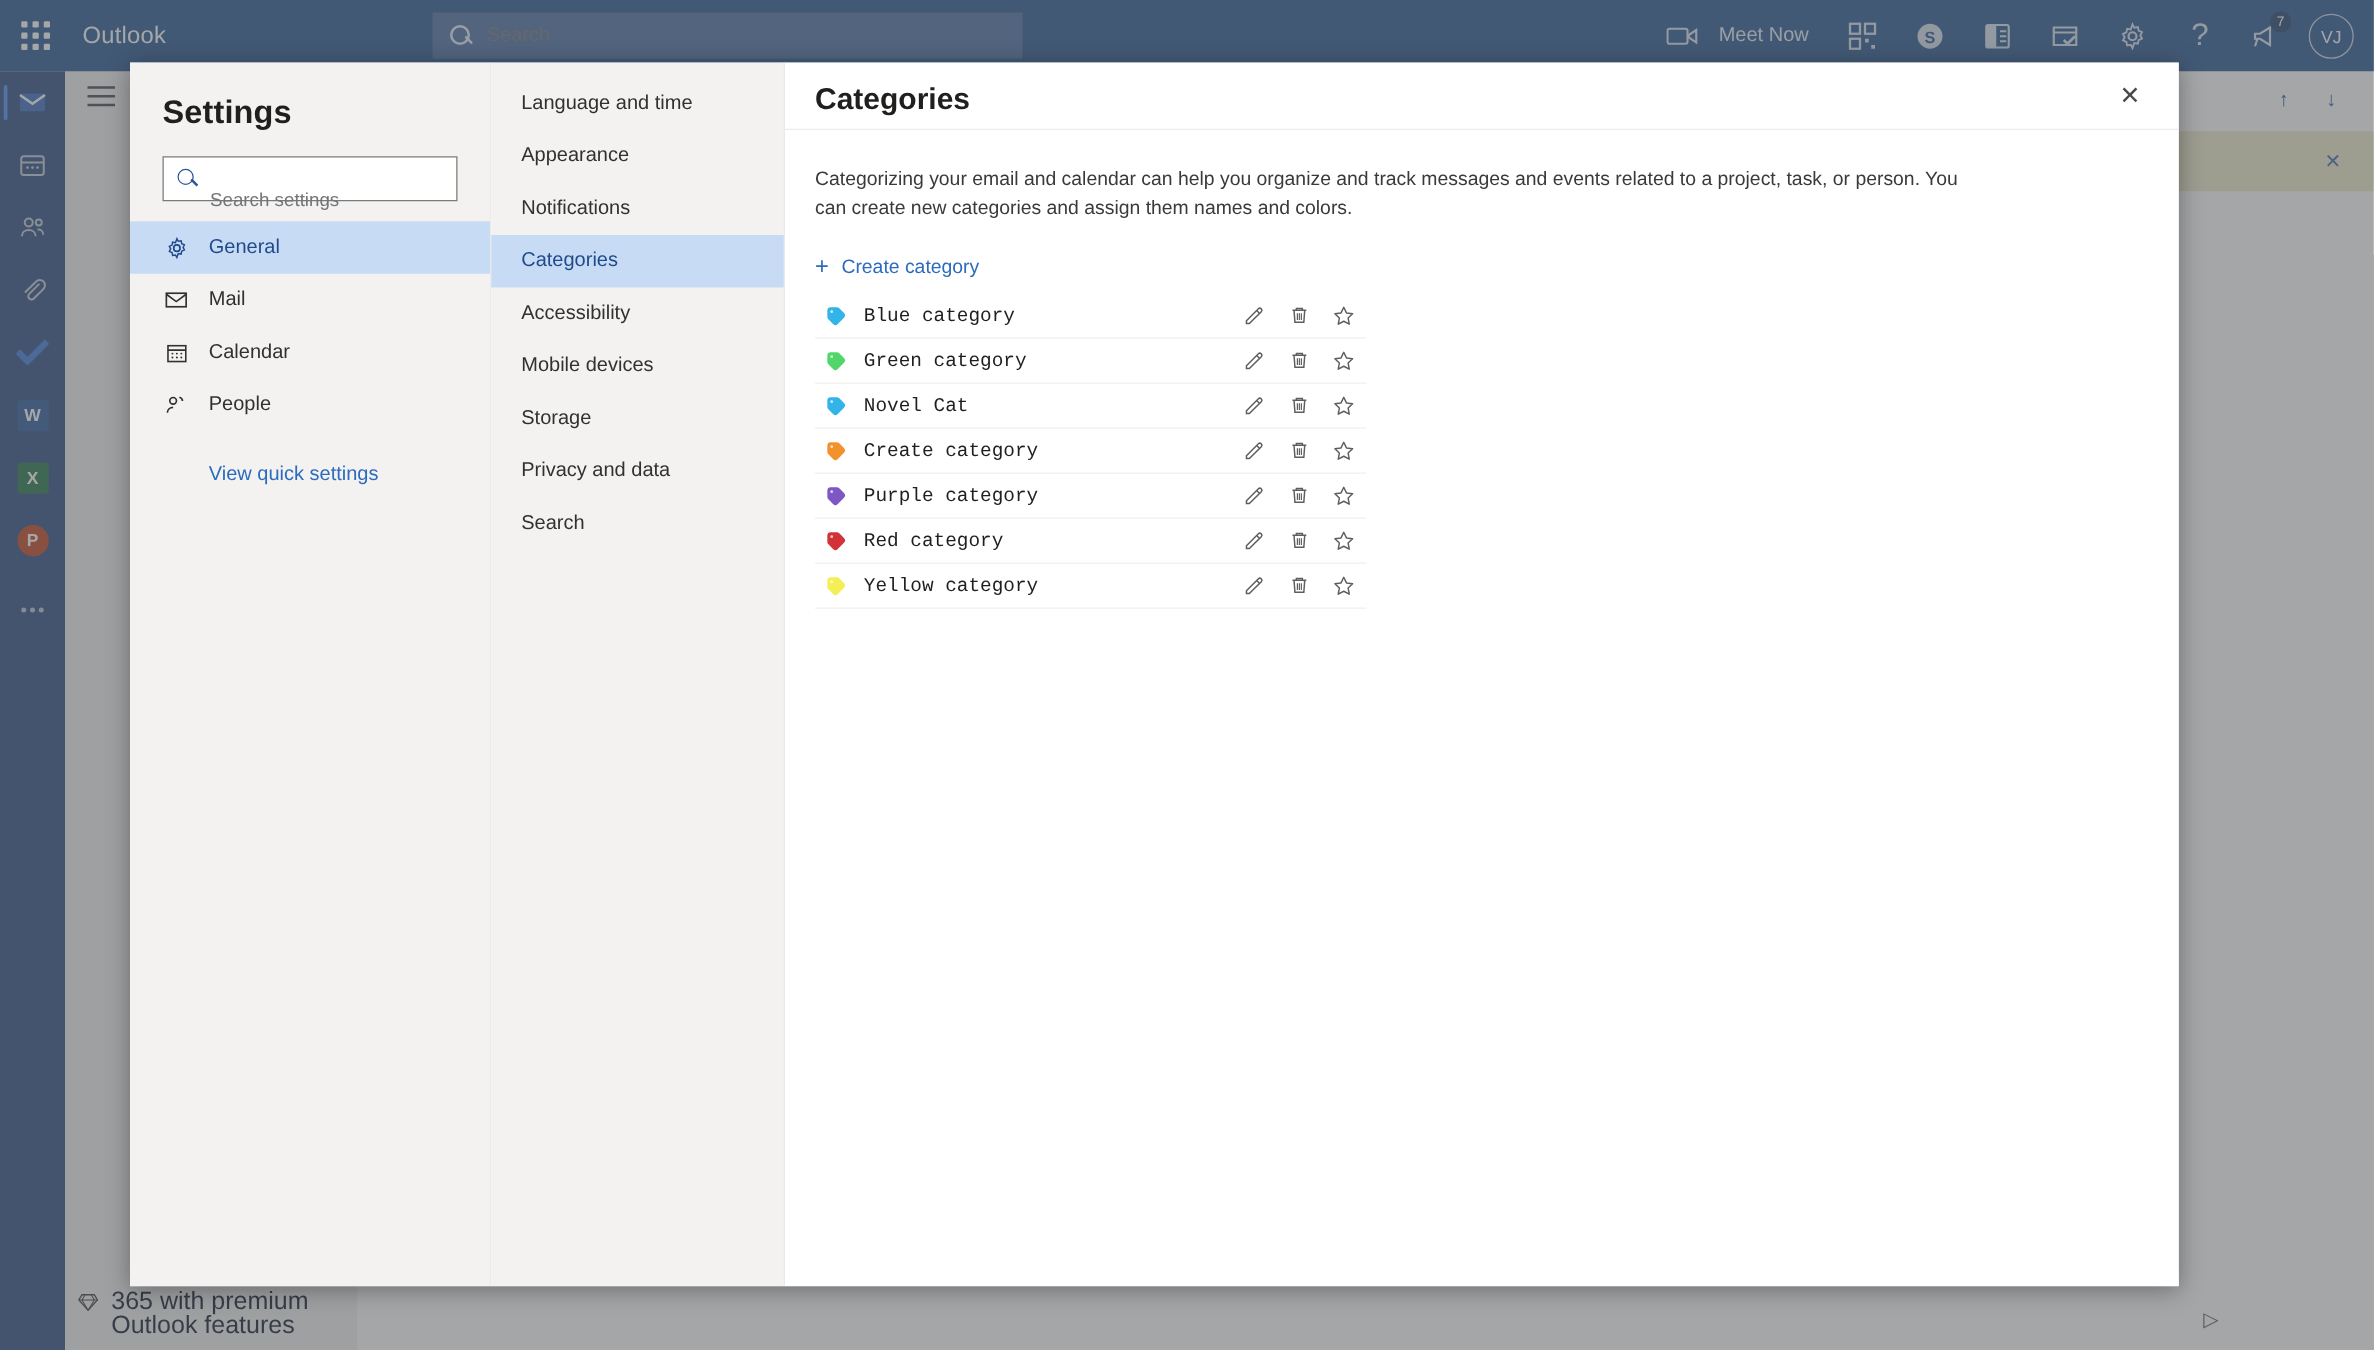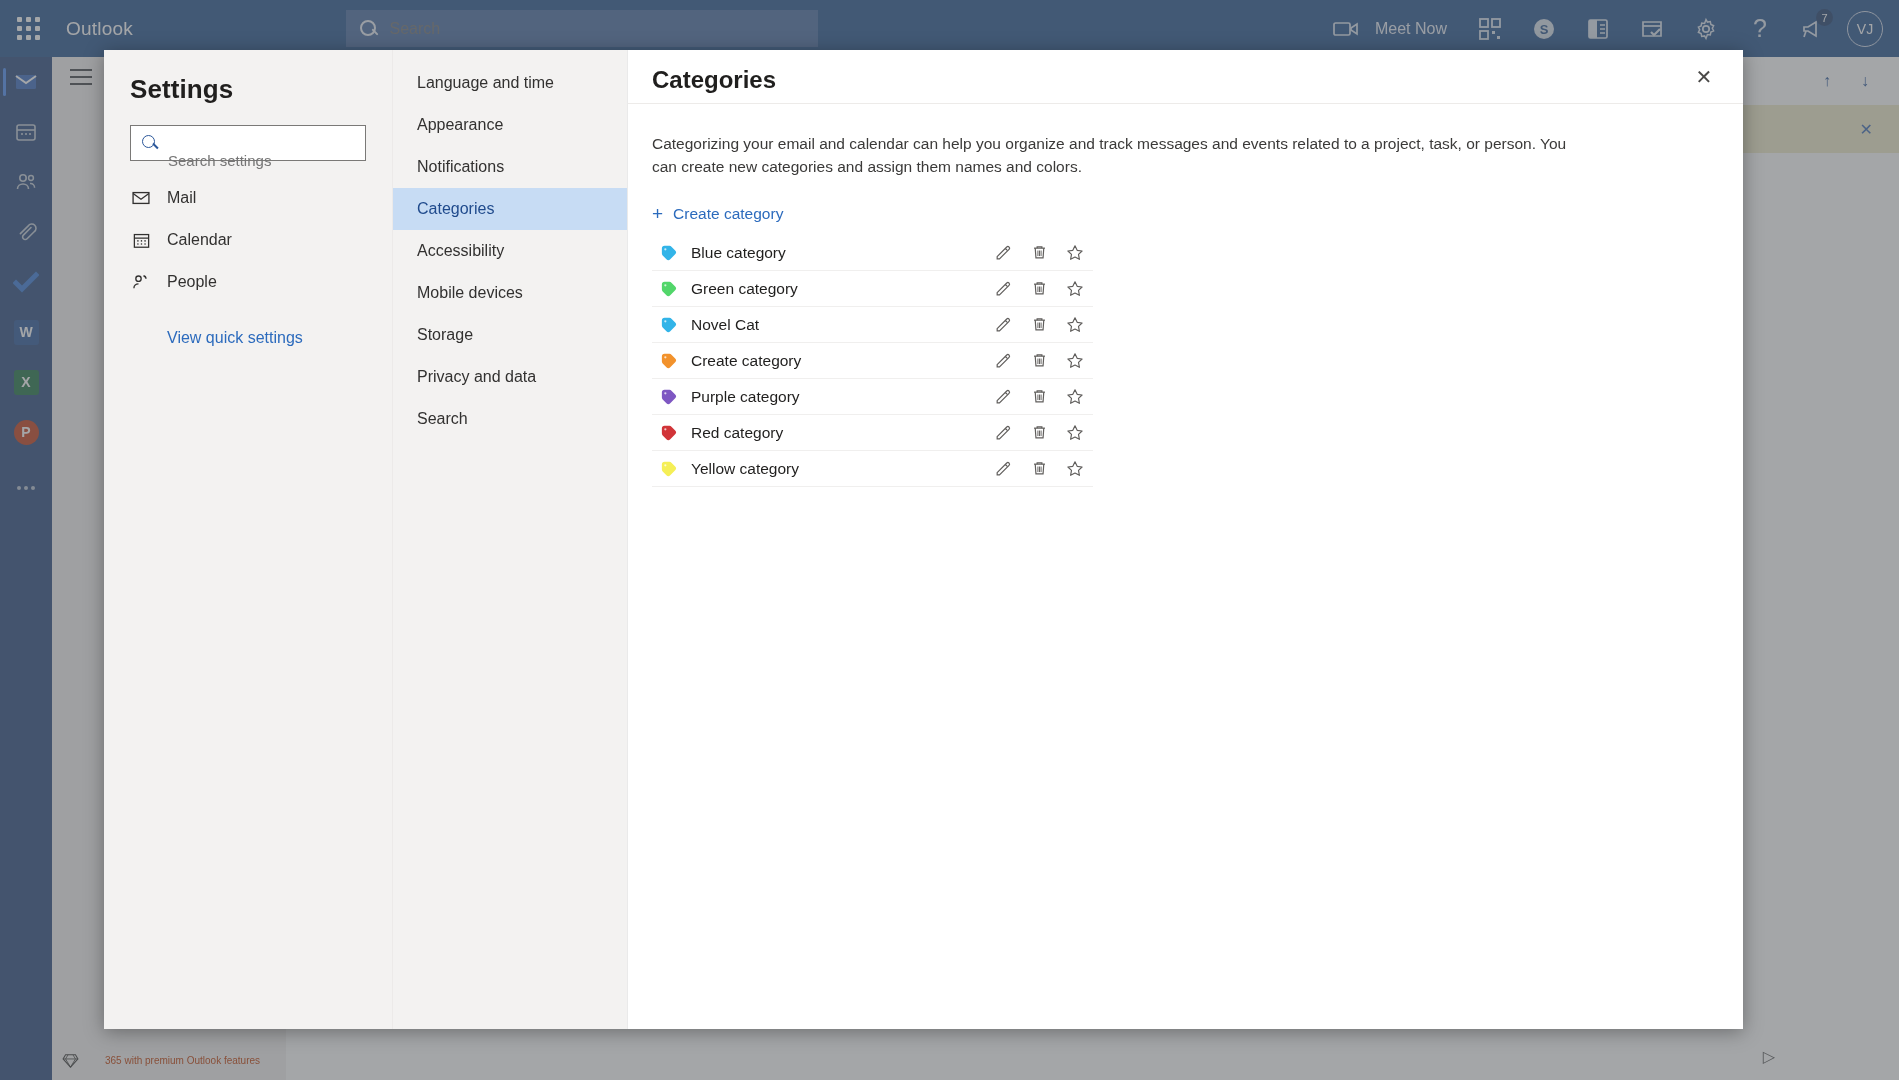--- a/index.html
+++ b/index.html
@@ -75,22 +75,22 @@
     width: 25px; height: 25px; border-radius: 3px; color: #fff; font-size: 14px; font-weight: bold;
     display: flex; align-items: center; justify-content: center;
   }
 
   .leftpane {
     position: absolute; left: 52px; top: 57px; bottom: 0; width: 234px; background: #f3f2f1;
   }
   .hamburger { position: absolute; left: 18px; top: 12px; width: 22px; }
   .hamburger i { display: block; height: 2px; background: #43454a; margin-bottom: 5px; }
   .premium-row {
-    position: absolute; left: 10px; bottom: 10px; right: 8px; display: flex; gap: 26px;
-    color: #c2410c; font-size: 10px; line-height: 19px;
+    position: absolute; left: 10px; bottom: 10px; right: 8px; display: flex; gap: 10px;
+    color: #0f172a; font-size: 20px; line-height: 19px;
   }
   .gem { width: 17px; height: 14px; flex: none; margin-top: 3px; }
 
   .msglist {
     position: absolute; left: 286px; top: 57px; bottom: 0; width: 1160px; background: #ffffff;
   }
   .msglist .selrow {
     position: absolute; left: 0; top: 95px; height: 52px; right: 0; background: #eaf2fb;
   }
   .msglist .yellowband {
@@ -170,21 +170,21 @@
   }
   .main-desc {
     padding: 28px 30px 0 24px; font-size: 15.5px; color: #3b3a39; line-height: 23px; max-width: 990px;
   }
   .create-row {
     display: flex; align-items: center; gap: 10px; color: #2c6bbd; font-size: 15.5px;
     margin: 26px 0 0 24px; cursor: pointer; width: fit-content;
   }
   .plus { font-size: 19px; line-height: 1; }
 
-  .cat-table { margin: 12px 0 0 24px; width: 441px; }
+  .cat-table { margin: 12px 0 0 24px; width: 441px; font-family: Liberation Mono, monospace; }
   .cat-row {
     height: 36px; display: flex; align-items: center; border-bottom: 1px solid #f0efee;
   }
   .cat-tag { width: 17px; height: 17px; flex: none; margin: 0 14px 0 8px; }
   .cat-name { font-size: 15.5px; color: #201f1e; flex: 1; }
   .act {
     width: 36px; display: flex; align-items: center; justify-content: center; cursor: pointer;
     color: #605e5c;
   }
 </style>
@@ -378,20 +378,29 @@
 
   <div class="col-nav">
     <div class="st-title">Settings</div>
 
     <div class="st-search">
       <span class="si2"></span>
       <input placeholder="Search settings" style="">
     </div>
 
     <div class="nav-list">
+      <div class="nav-item sel">
+        <span class="nicon">
+          <svg width="19" height="19" viewBox="0 0 24 24">
+              <circle cx="12" cy="12" r="3.2" fill="none" stroke="#1f4a8c" stroke-width="1.7"></circle>
+              <path d="M12 2.5l1.4 2.6 2.9-.5.6 2.9 2.7 1.2-1.3 2.6 1.3 2.6-2.7 1.2-.6 2.9-2.9-.5L12 21.5l-1.4-2.6-2.9.5-.6-2.9-2.7-1.2 1.3-2.6-1.3-2.6 2.7-1.2.6-2.9 2.9.5z" fill="none" stroke="#1f4a8c" stroke-width="1.5"></path>
+            </svg>
+        </span>
+        <span>General</span>
+      </div>
       <div class="nav-item">
         <span class="nicon">
           <svg width="20" height="20" viewBox="0 0 24 24">
               <rect x="2.5" y="5.5" width="19" height="13" fill="none" stroke="#323130" stroke-width="1.6"></rect>
               <path d="M2.5 6.5L12 13.5l9.5-7" fill="none" stroke="#323130" stroke-width="1.6"></path>
             </svg>
         </span>
         <span>Mail</span>
       </div>
       <div class="nav-item">

